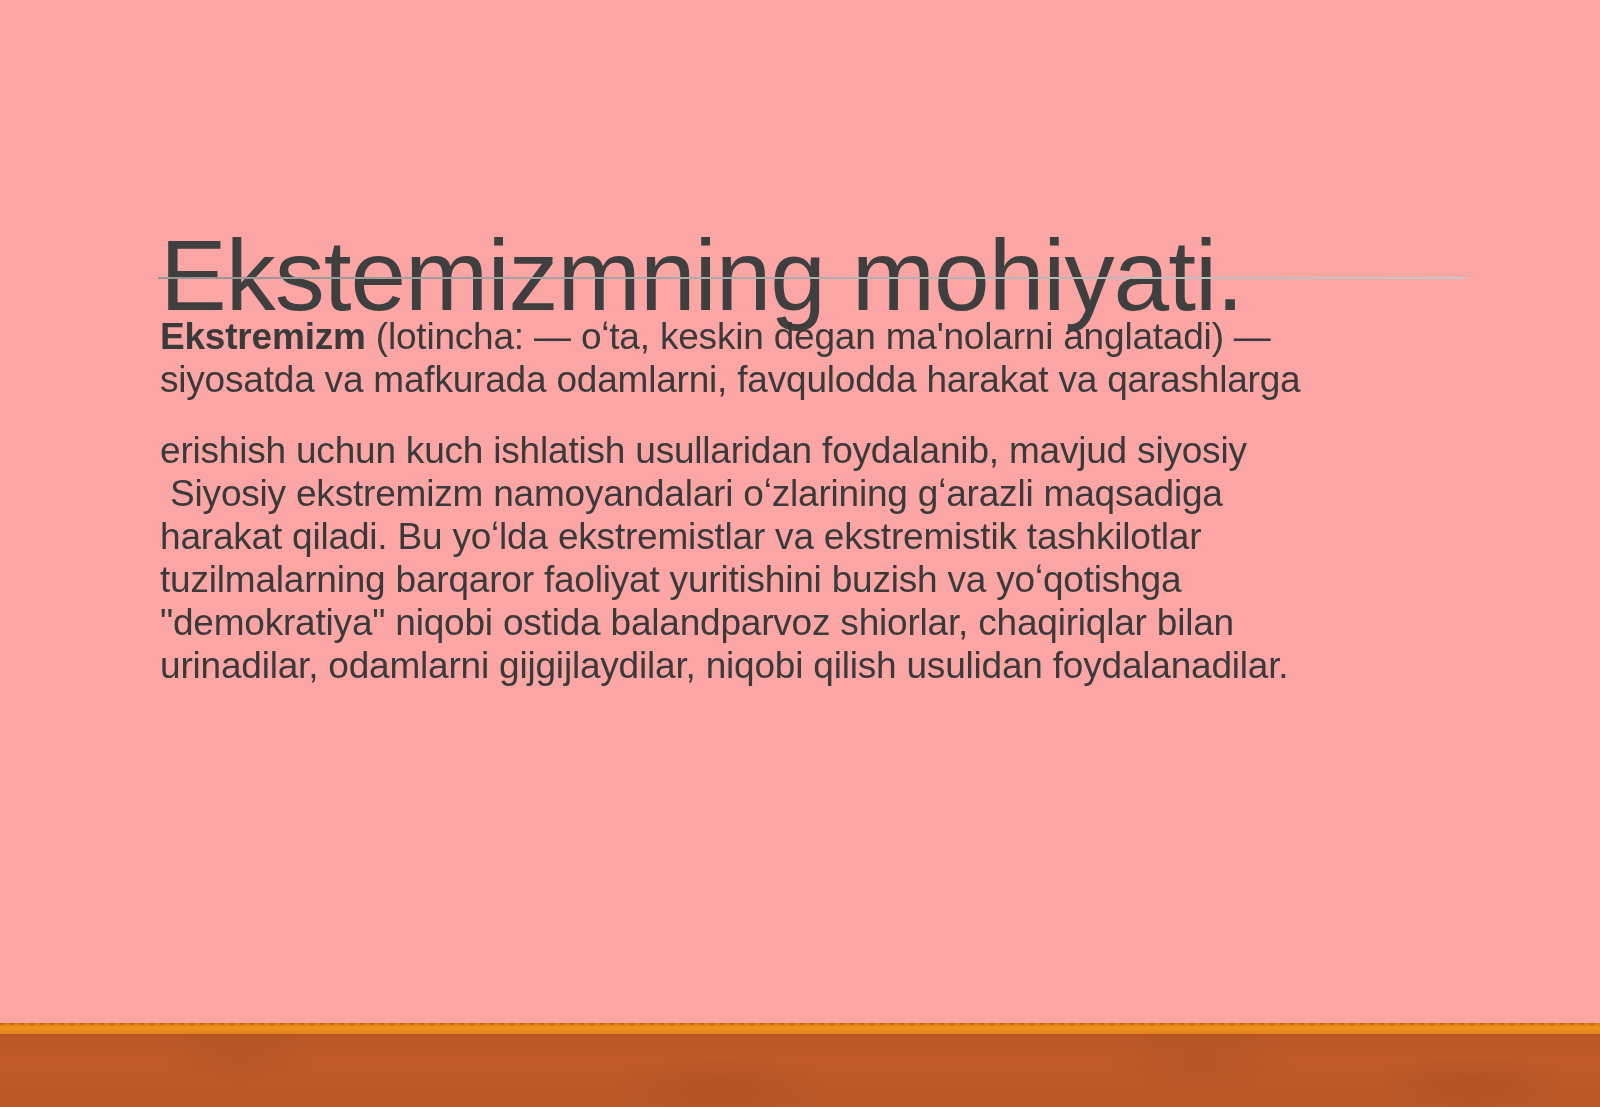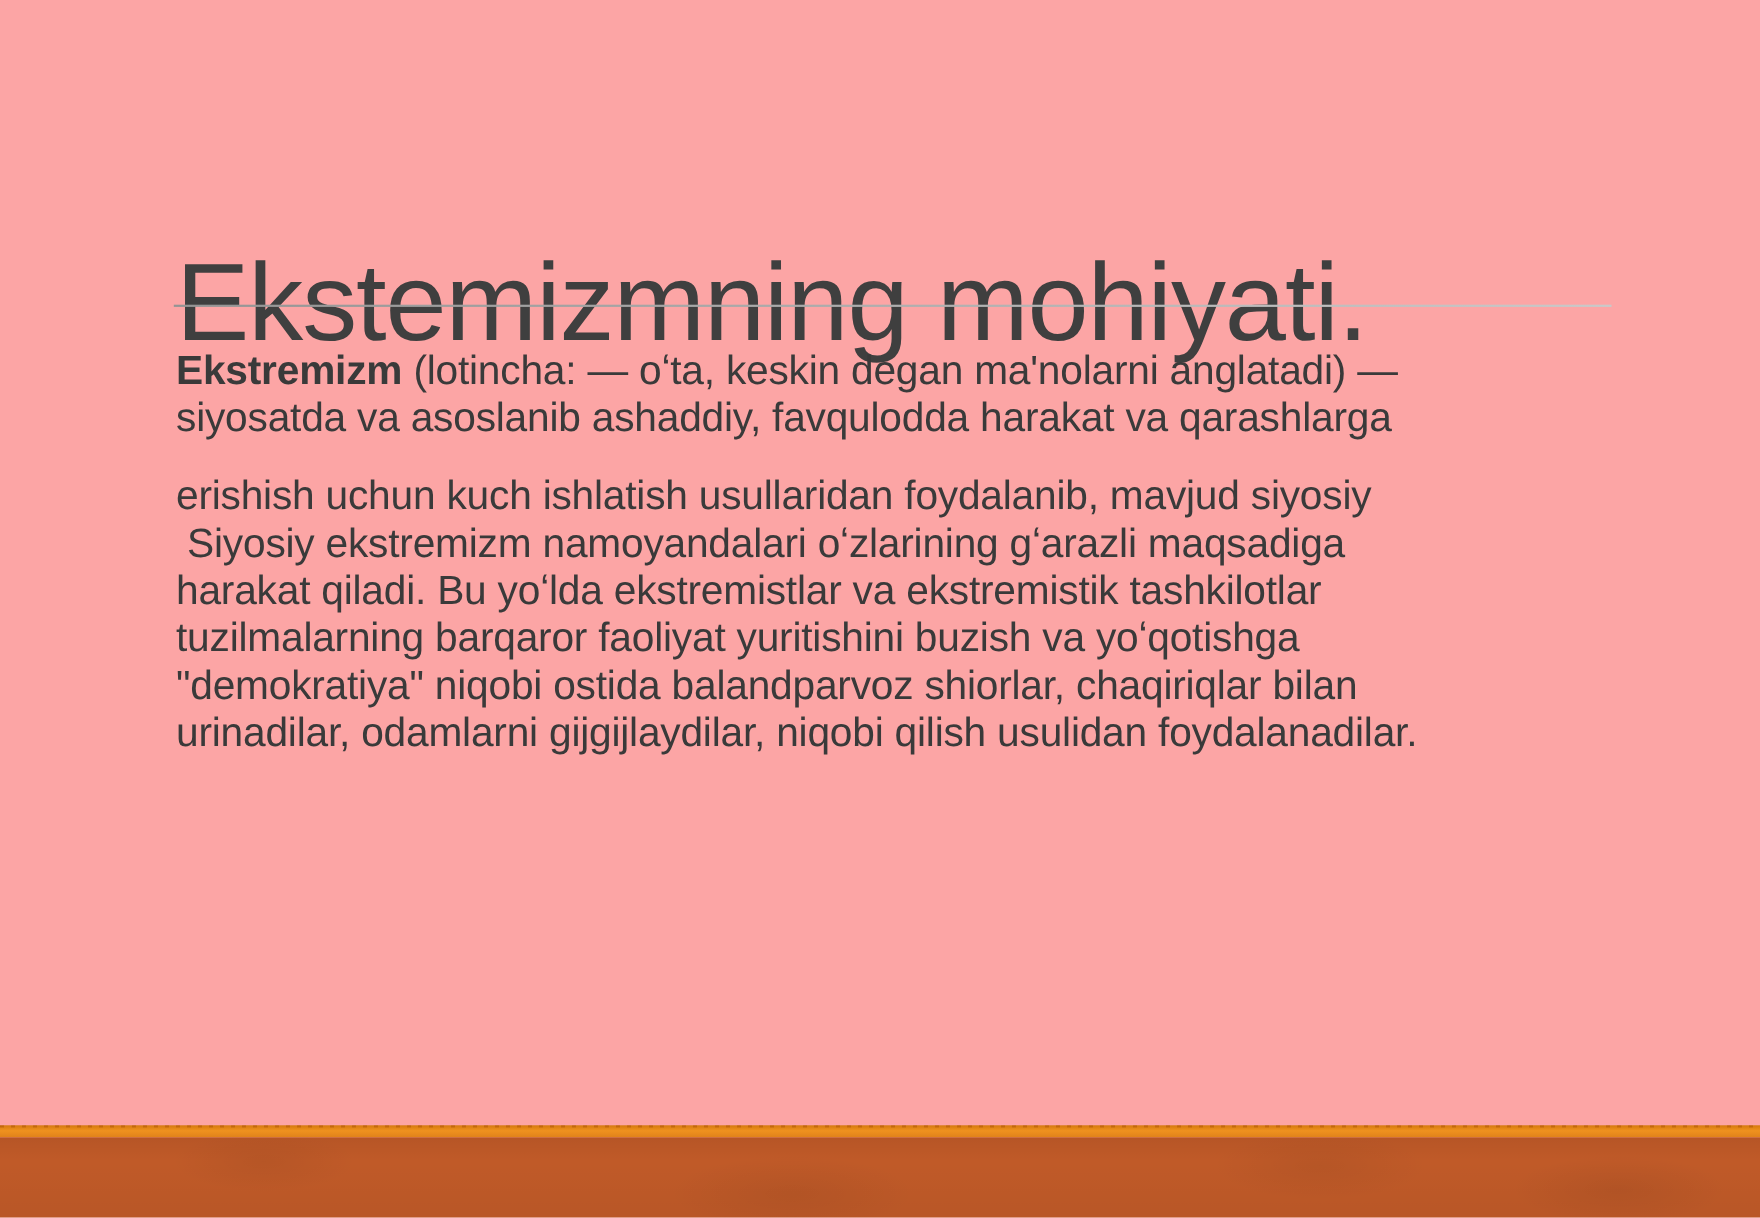--- a/index.html
+++ b/index.html
@@ -83,21 +83,21 @@
 <div class="slide">
 
   <h1 class="title">Ekstemizmning mohiyati.</h1>
 
   <div class="title-rule"></div>
 
   <div class="body-text">
 
     <div class="para">
       <div class="line"><span class="lead-bold">Ekstremizm</span><span> (lotincha: — oʻta, keskin degan ma'nolarni anglatadi) —</span></div>
-      <div class="line">siyosatda va asoslanib ashaddiy, favqulodda harakat va qarashlarga</div>
+      <div class="line">siyosatda va mafkurada odamlarni, favqulodda harakat va qarashlarga</div>
     </div>
 
 
     <div class="para">
       <div class="line">erishish uchun kuch ishlatish usullaridan foydalanib, mavjud siyosiy</div>
       <div class="line"> Siyosiy ekstremizm namoyandalari oʻzlarining gʻarazli maqsadiga</div>
       <div class="line">harakat qiladi. Bu yoʻlda ekstremistlar va ekstremistik tashkilotlar</div>
       <div class="line">tuzilmalarning barqaror faoliyat yuritishini buzish va yoʻqotishga</div>
       <div class="line">"demokratiya" niqobi ostida balandparvoz shiorlar, chaqiriqlar bilan</div>
       <div class="line">urinadilar, odamlarni gijgijlaydilar, niqobi qilish usulidan foydalanadilar.</div>

